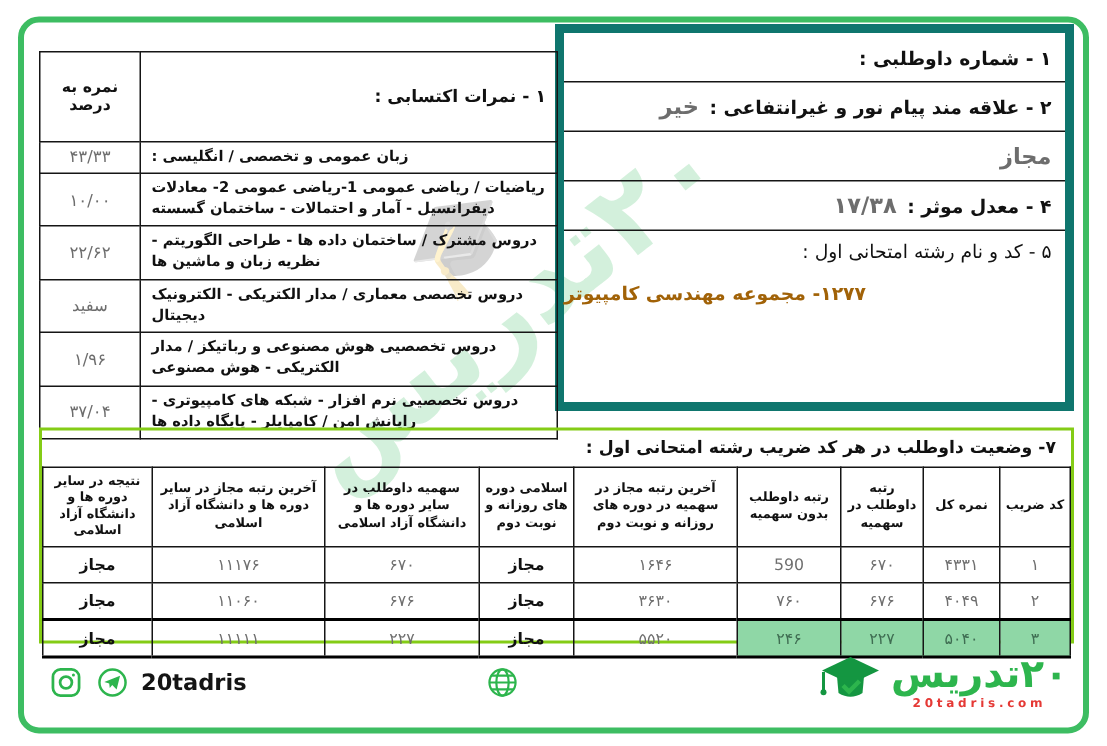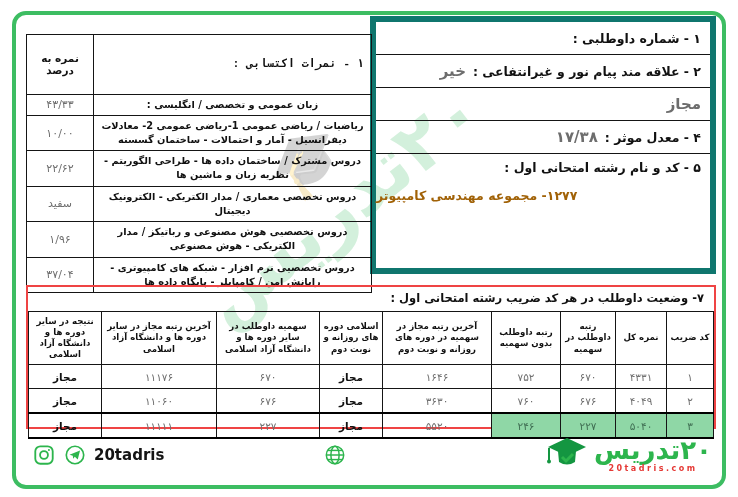--- a/index.html
+++ b/index.html
@@ -12,32 +12,32 @@
              transform:rotate(-38deg);opacity:.22;color:#3dbd62;pointer-events:none;}
   .watermark .wm-text{font-size:74px;font-weight:bold;direction:rtl;line-height:1;}
   .watermark .wm-cap{font-size:60px;line-height:.6;}
   .panel{position:absolute;z-index:2;background:transparent;}
   
   .right-panel{right:22px;top:16px;width:334px;height:246px;border:6px solid #0f766e;direction:rtl;}
   .rp-row{border-bottom:1.5px solid #151515;display:flex;align-items:center;gap:7px;
           padding:0 9px;height:32px;font-size:12.5px;font-weight:bold;}
   .rp-row .val{font-weight:bold;color:#6d6d6d;font-size:15px;}
   .rp-last{border-bottom:none;height:auto;flex-direction:column;align-items:stretch;padding:0;}
-  .rp-last .lbl{padding:6px 9px 2px;font-size:12.5px;font-weight:bold;margin-left:12px;}
+  .rp-last .lbl{padding:6px 9px 2px;font-size:12.5px;font-weight:normal;margin-left:12px;}
   .rp-last .code-line{text-align:left;color:#a16207;font-size:12.5px;padding:4px 0 8px;direction:rtl;}
   
   .scores{left:26px;top:34px;width:346px;direction:rtl;}
   .scores table{border-collapse:collapse;width:100%;}
   .scores th,.scores td{border:1.5px solid #151515;vertical-align:middle;}
-  .scores .sub{font-size:9.8px;font-weight:bold;text-align:center;padding:3px 7px;line-height:1.45;}
+  .scores .sub{font-size:9.8px;font-weight:bold;text-align:left;padding:3px 7px;line-height:1.45;}
   .scores .scr{width:62px;text-align:center;color:#6d6d6d;font-size:11px;padding:2px;}
-  .scores .hdr-sub{font-size:11.5px;text-align:right;padding:21px 7px;font-family:Liberation Mono, monospace;}
+  .scores .hdr-sub{font-size:11.5px;text-align:right;padding:21px 7px;}
   .scores .hdr-scr{font-size:10.5px;font-weight:bold;color:#111;}
   
-  .coef{left:26px;right:22px;top:285px;height:140px;border:2px solid #ef4444;direction:rtl;}
+  .coef{left:26px;right:22px;top:285px;height:140px;border:2px solid #84cc16;direction:rtl;}
   .coef-title{font-size:11.5px;font-weight:bold;text-align:right;padding:4px 10px 2px;height:18px;}
   .coef table{border-collapse:collapse;width:100%;table-layout:fixed;}
   .coef th,.coef td{border:1.2px solid #151515;text-align:center;vertical-align:middle;}
   .coef th{font-size:8.6px;font-weight:bold;line-height:1.3;height:50px;padding:1px 2px;}
   .coef td{font-size:10.5px;height:21px;color:#6f6f6f;}
   .coef td.stat{color:#111;font-weight:bold;font-size:10.5px;}
   .coef td.hl{background:#8fd7a6;color:#3f6d52;font-family:Liberation Serif, serif;}
   .coef tr.thick td{border-top:2px solid #000;border-bottom:2.5px solid #000;}
   
   .c1{width:42px}.c2{width:46px}.c3{width:50px}.c4{width:64px}.c5{width:104px}
@@ -133,21 +133,21 @@
       <th class="c5">آخرین رتبه مجاز در سهمیه در دوره های روزانه و نوبت دوم</th>
       <th class="c6">اسلامی دوره های روزانه و نوبت دوم</th>
       <th class="c7">سهمیه داوطلب در سایر دوره ها و دانشگاه آزاد اسلامی</th>
       <th class="c8">آخرین رتبه مجاز در سایر دوره ها و دانشگاه آزاد اسلامی</th>
       <th class="c9">نتیجه در سایر دوره ها و دانشگاه آزاد اسلامی</th>
     </tr>
     <tr>
       <td>۱</td>
       <td>۴۳۳۱</td>
       <td>۶۷۰</td>
-      <td>۷۵۲</td>
+      <td>590</td>
       <td>۱۶۴۶</td>
       <td class="stat">مجاز</td>
       <td>۶۷۰</td>
       <td>۱۱۱۷۶</td>
       <td class="stat">مجاز</td>
     </tr>
     <tr>
       <td>۲</td>
       <td>۴۰۴۹</td>
       <td>۶۷۶</td>

